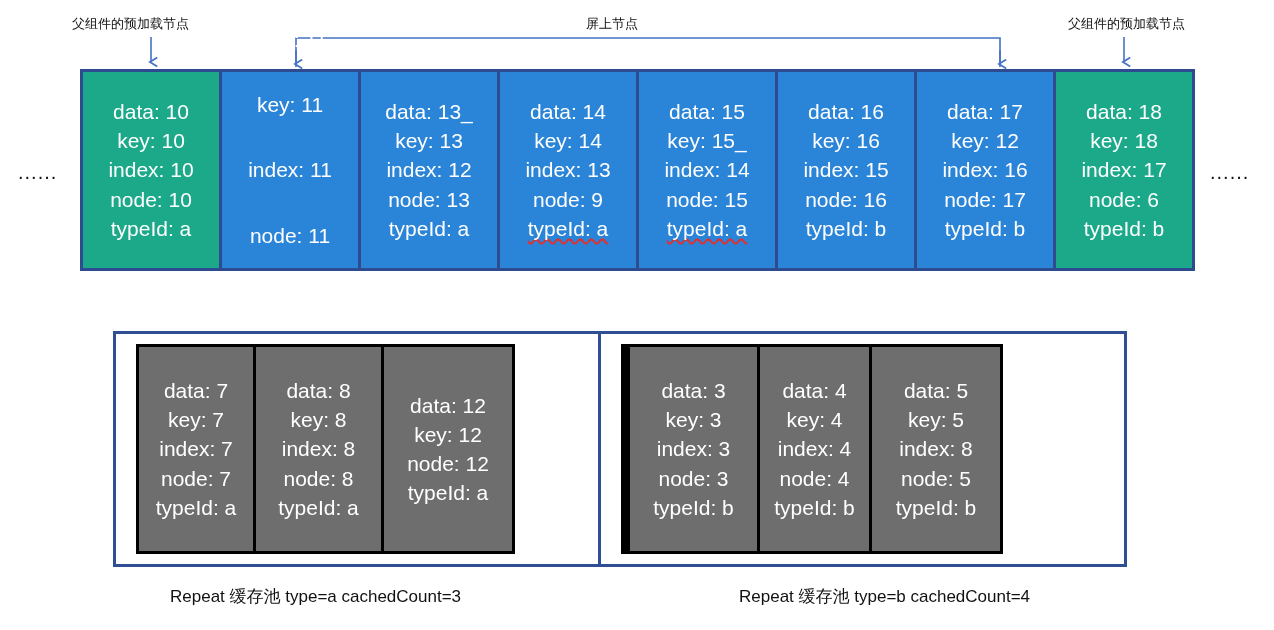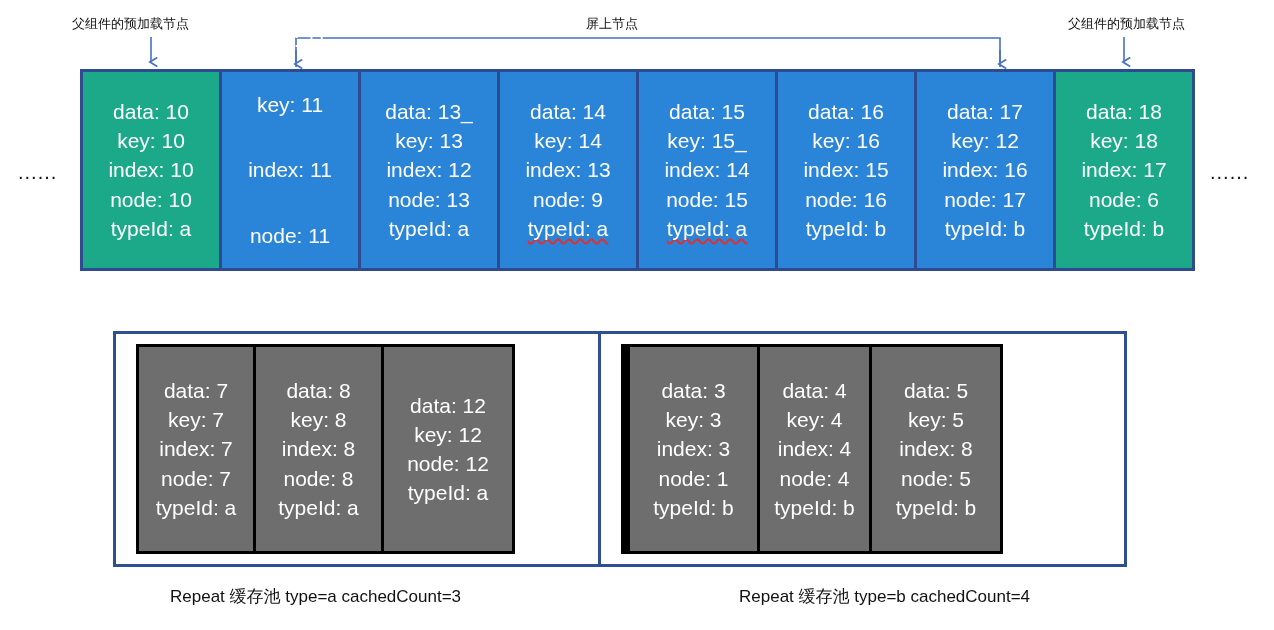--- a/index.html
+++ b/index.html
@@ -232,21 +232,21 @@
       </div>
   </div>
   <div class="caption" id="caption-a">Repeat 缓存池 type=a  cachedCount=3</div>
 
   <div class="pool-frame" id="pool-b">
     <div class="pool-cards">
         <div class="pool-card" style="width: 130px; margin-left: 6px;">
           <div class="ln">data: 3</div>
           <div class="ln">key: 3</div>
           <div class="ln">index: 3</div>
-          <div class="ln">node: 1</div>
+          <div class="ln">node: 3</div>
           <div class="ln">typeId: b</div>
         </div>
         <div class="pool-card" style="width: 112px;">
           <div class="ln">data: 4</div>
           <div class="ln">key: 4</div>
           <div class="ln">index: 4</div>
           <div class="ln">node: 4</div>
           <div class="ln">typeId: b</div>
         </div>
         <div class="pool-card" style="width: 128px;">

